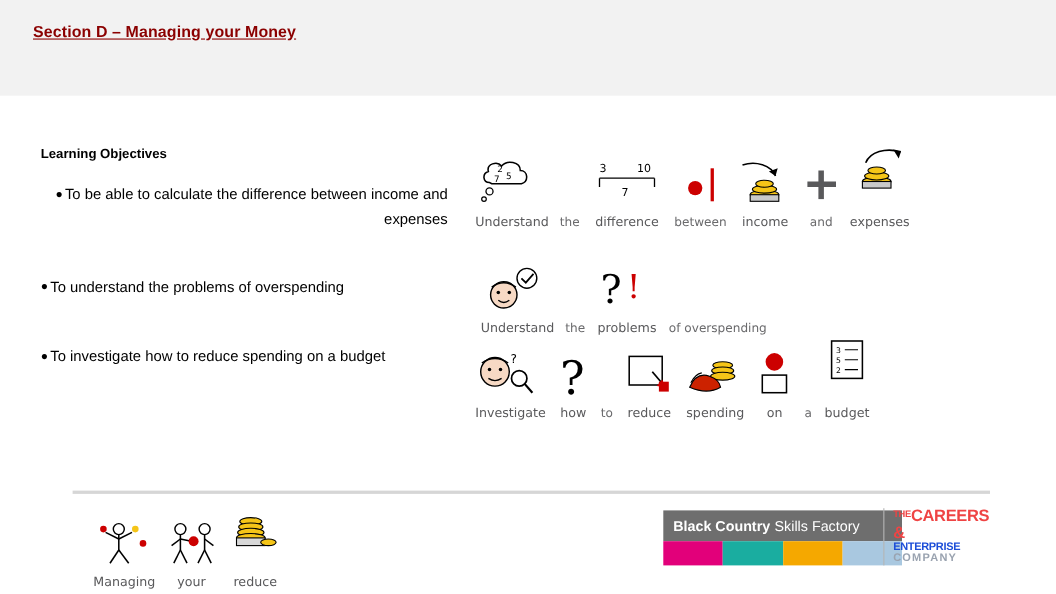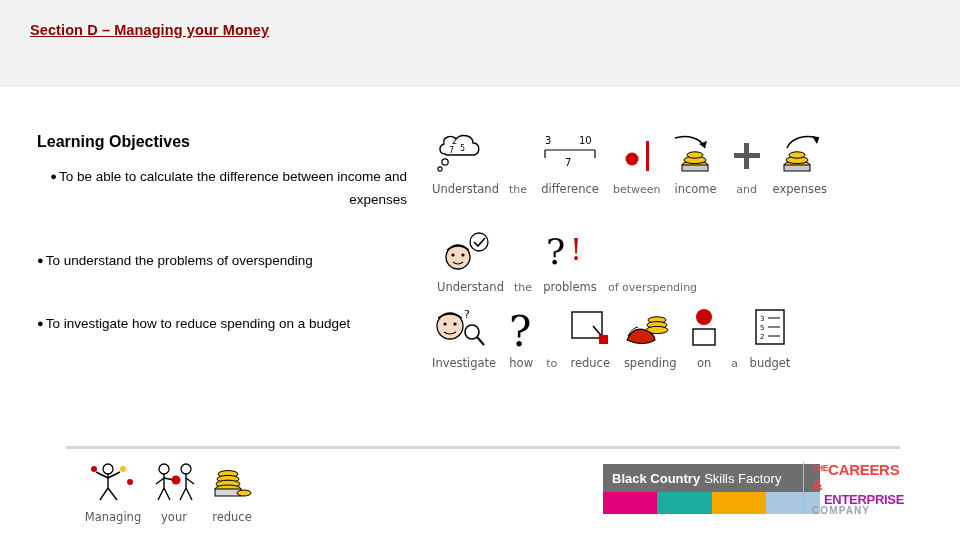--- a/index.html
+++ b/index.html
@@ -38,21 +38,21 @@
     color: #8b0000;
     text-decoration: underline;
     letter-spacing: 0.1px;
     white-space: nowrap;
   }
   
   .lo-heading {
     position: absolute;
     left: 37px;
     top: 133px;
-    font-size: 16px;
+    font-size: 12px;
     font-weight: bold;
     color: #000000;
     text-align: center;
   }
   .bullet-block {
     position: absolute;
     left: 37px;
     width: 370px;
     font-size: 13.5px;
     color: #000000;
@@ -73,21 +73,21 @@
     display: flex;
     align-items: flex-end;
   }
   .symcell {
     display: flex;
     flex-direction: column;
     align-items: center;
     justify-content: flex-end;
     margin-right: 10px;
   }
-  .symcell:last-child { margin-right: 0; }
+  .symcell:last-child { margin-right: 0; gap: 12px; }
   .symglyph {
     height: 46px;
     display: flex;
     align-items: flex-end;
     justify-content: center;
   }
   .symlabel {
     font-family: "DejaVu Sans", sans-serif;
     font-size: 11.5px;
     color: #59595b;
@@ -164,26 +164,25 @@
     font-weight: bold;
     color: #ef4444;
     letter-spacing: -0.3px;
   }
   .ce-line1 .the {
     font-size: 8.5px;
     vertical-align: 4px;
     font-weight: bold;
   }
   .ce-line2 {
-    font-size: 13px;
-    font-weight: bold;
-    color: #a21caf;
+    font-size: 10px;
+    font-weight: bold;
+    color: #1d4ed8;
     letter-spacing: -0.3px;
     margin-top: 1px;
-    margin-left: 12px;
   }
   .ce-line3 {
     font-size: 10px;
     font-weight: bold;
     color: #9aa3b0;
     letter-spacing: 1.1px;
     margin-top: 0;
   }
 </style>
 </head>

